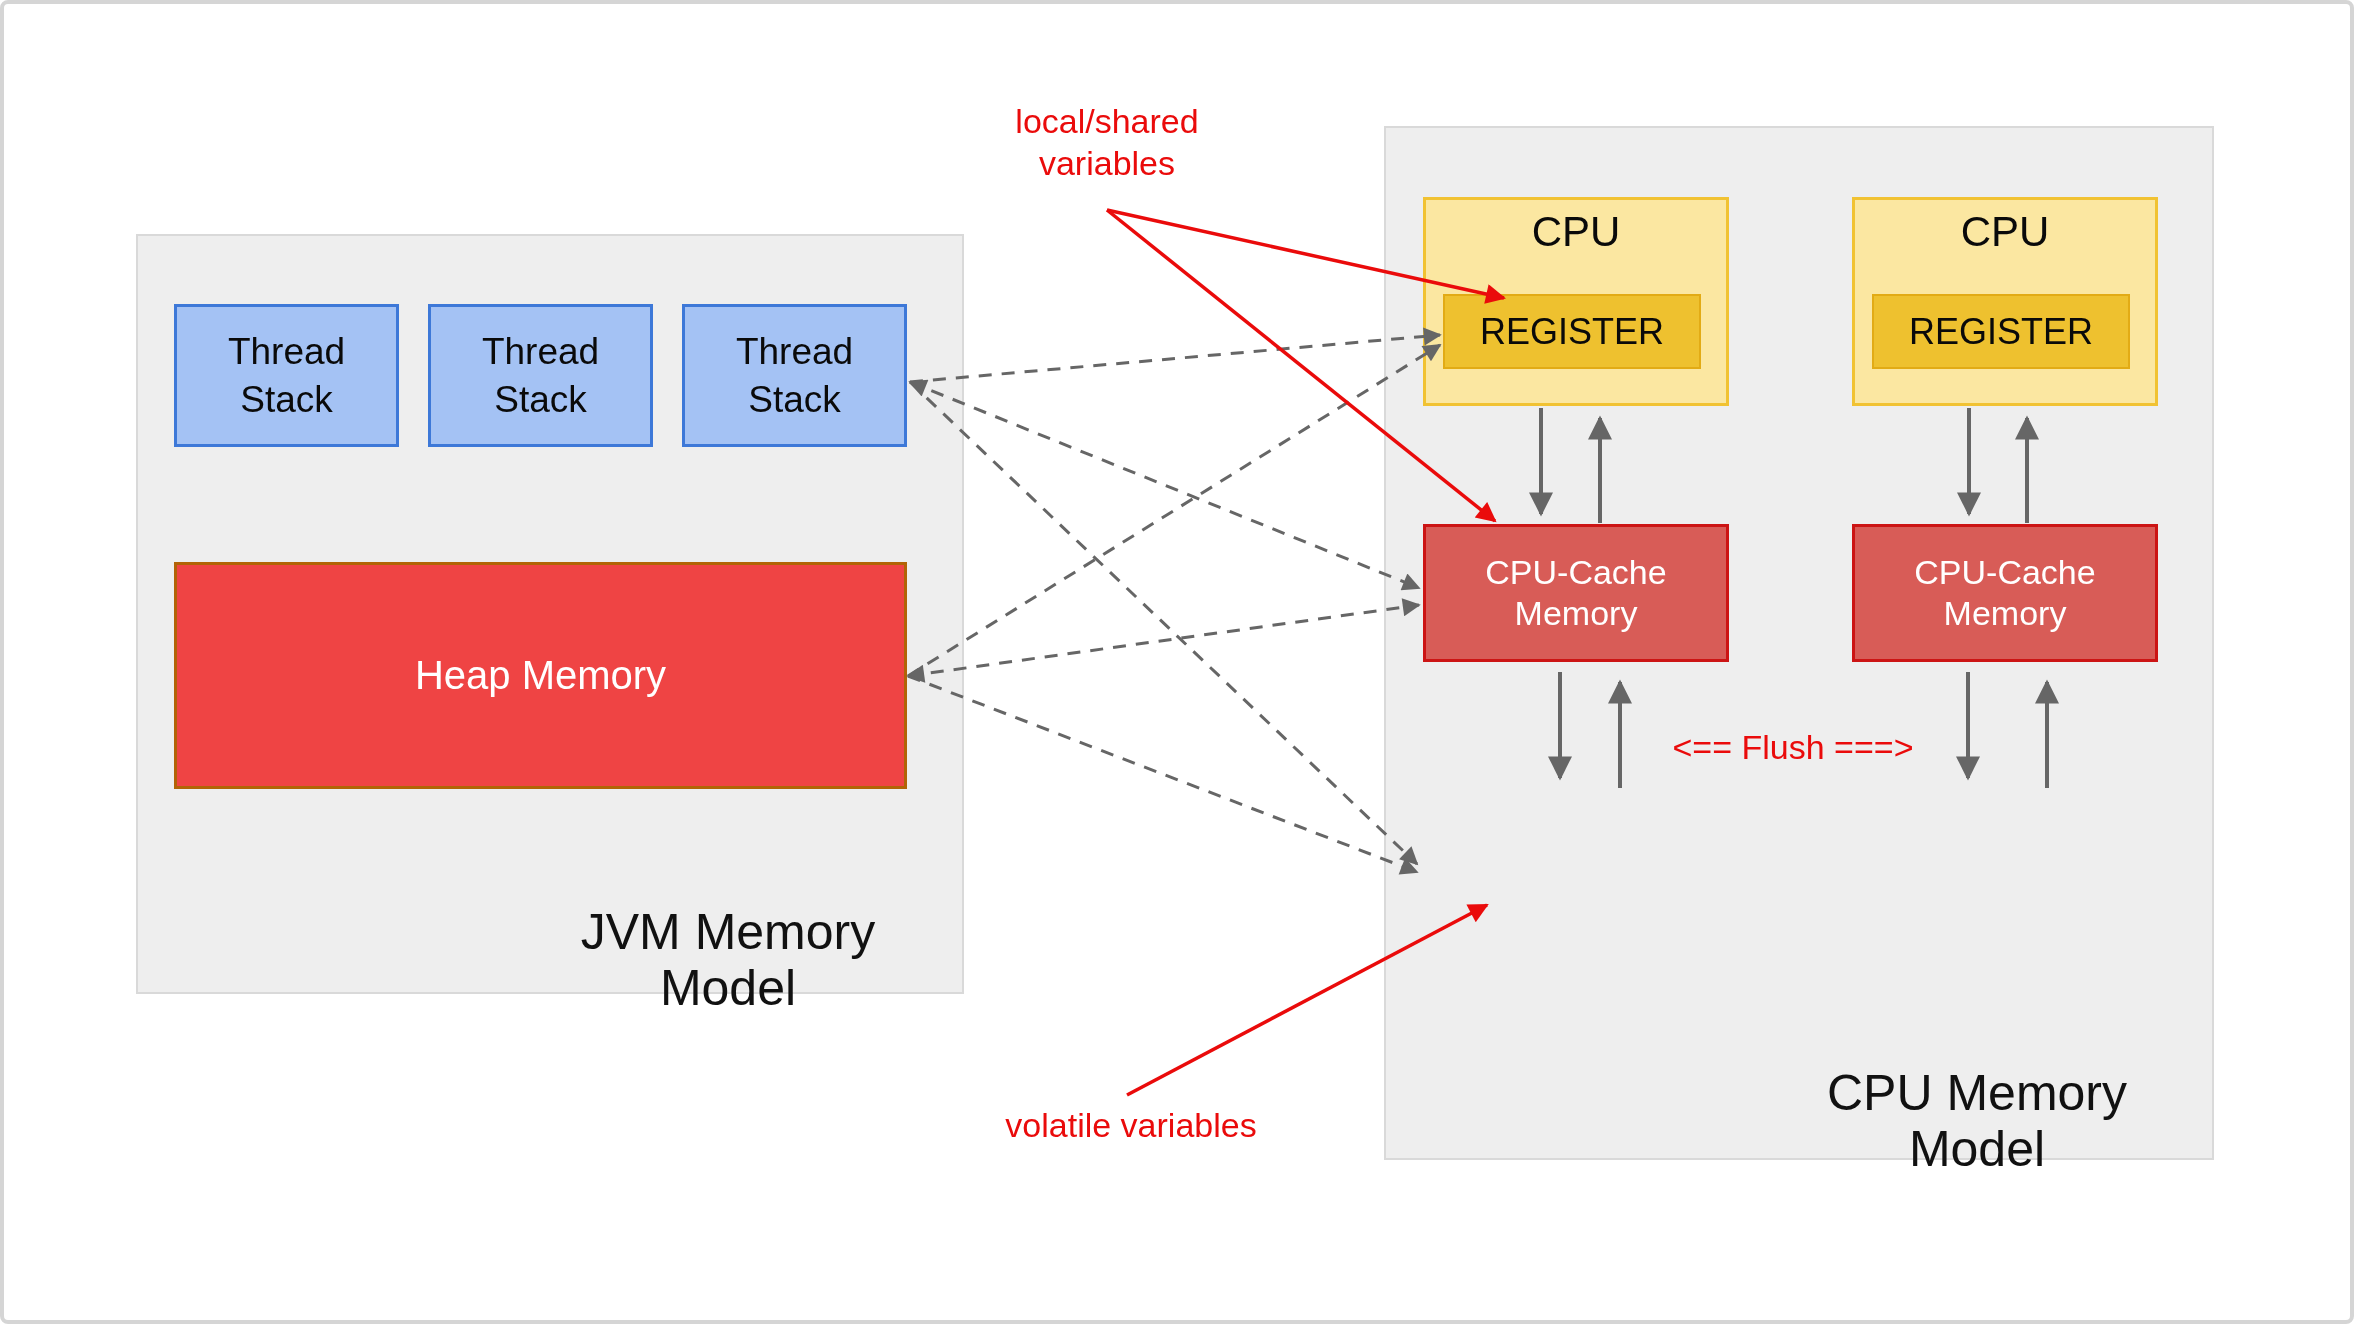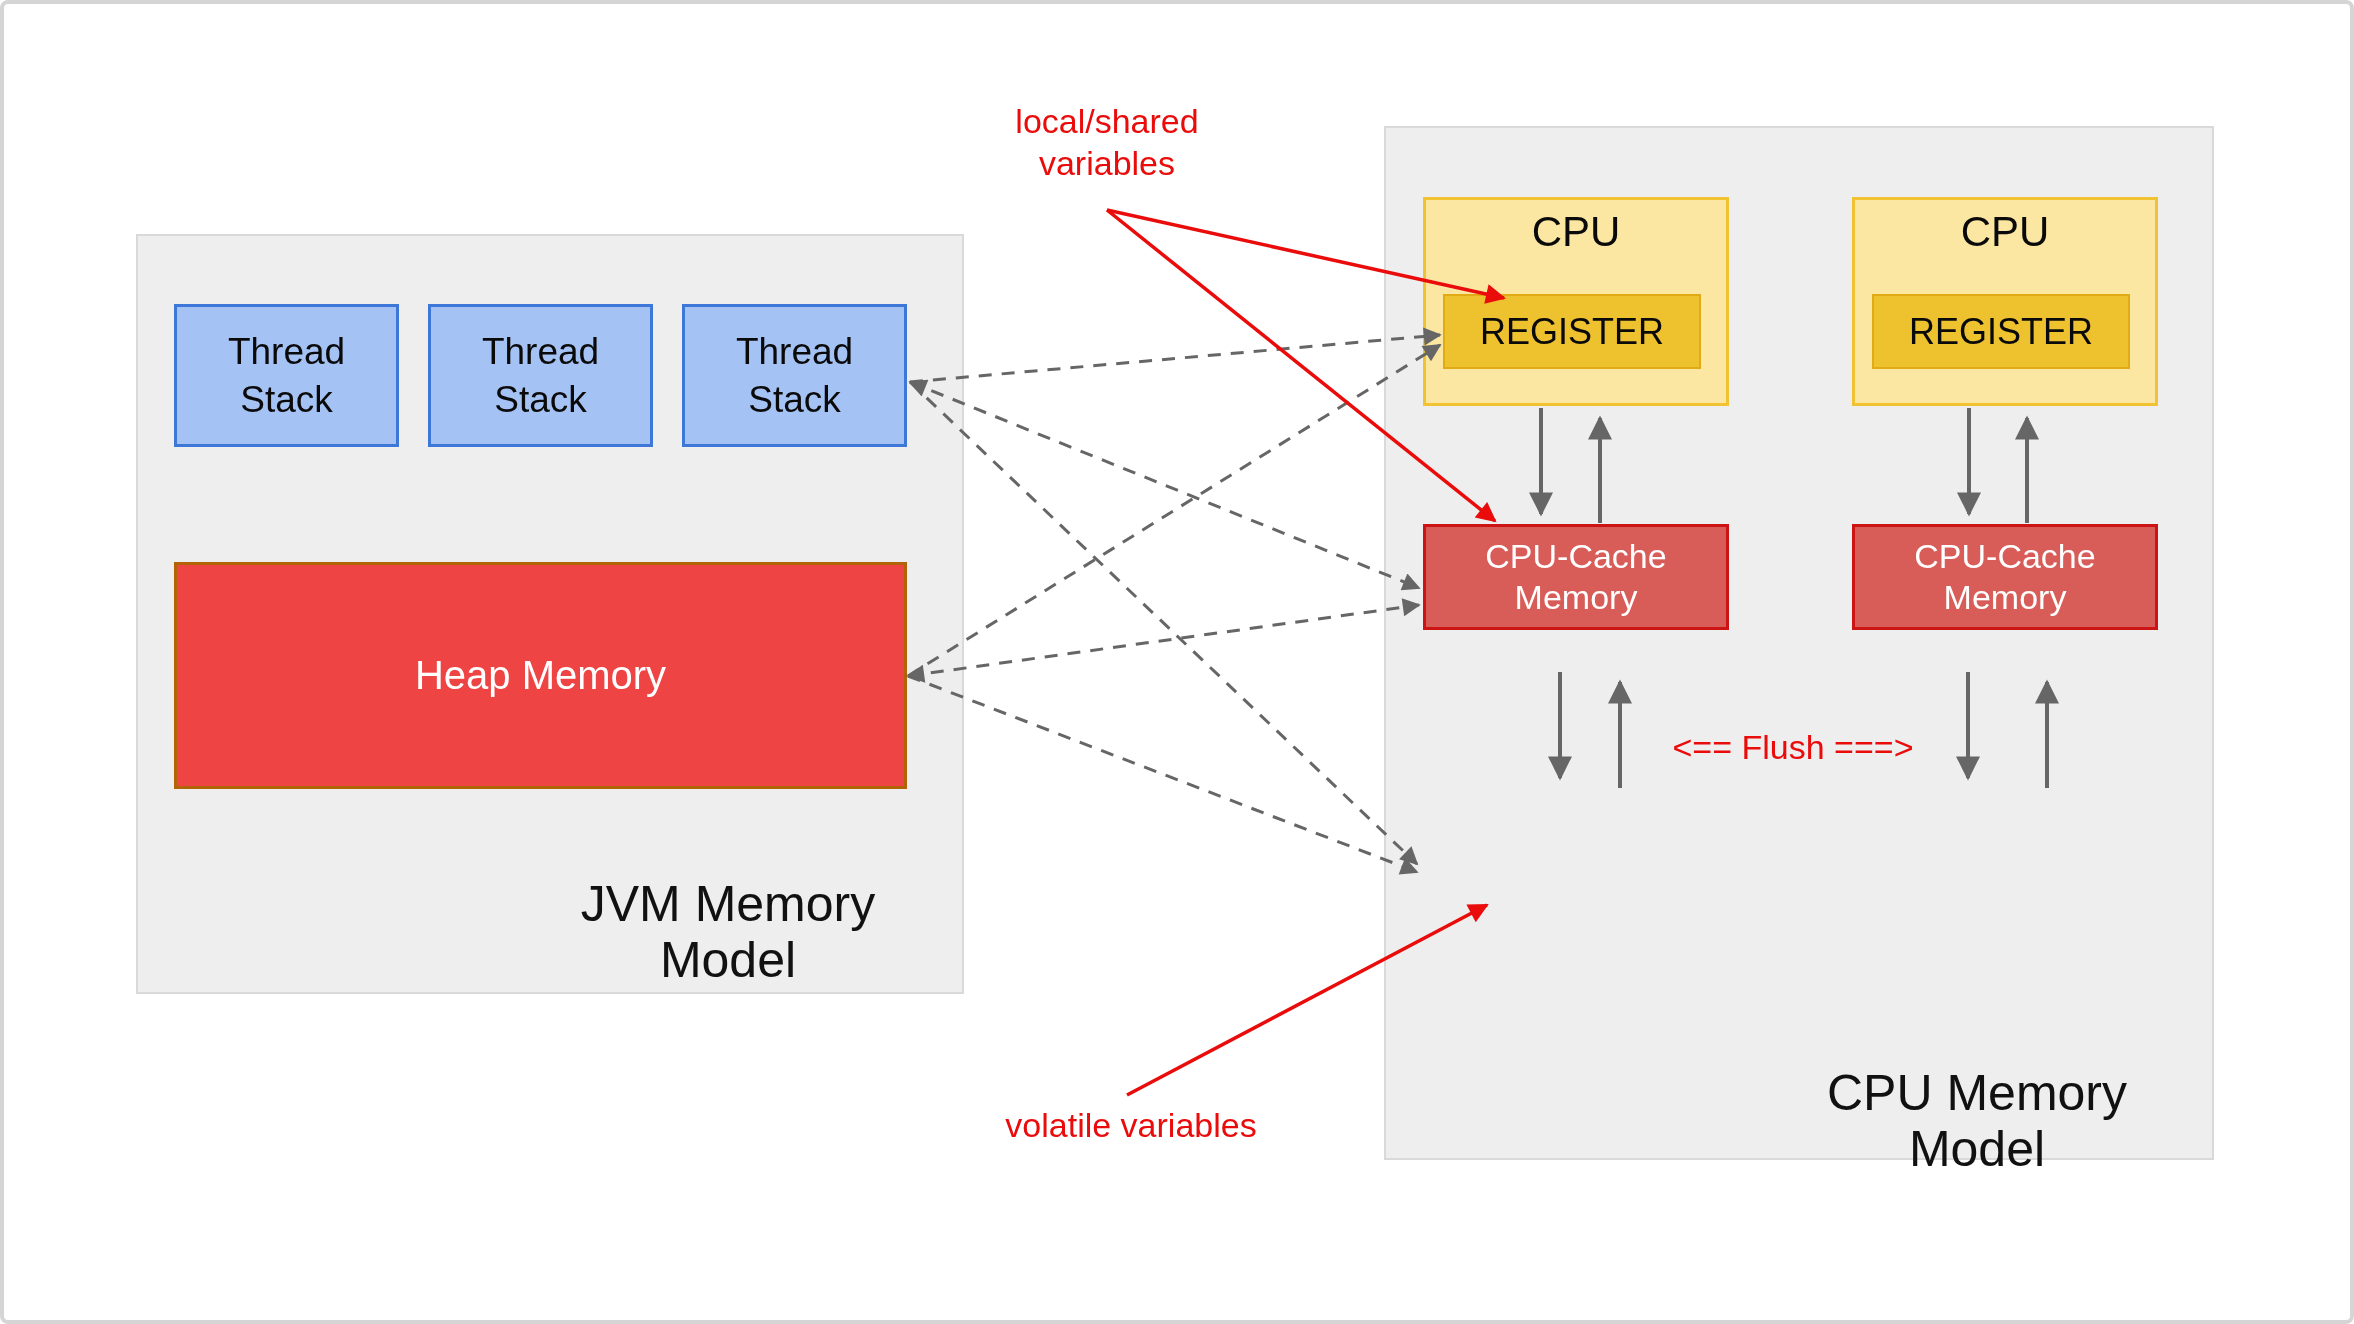--- a/index.html
+++ b/index.html
@@ -26,39 +26,39 @@
     top:193px;width:306px;height:209px;
     background:#fbe7a1;border:3px solid #f1c232;
   }
   .cpu-label{margin-top:8px;text-align:center;font-size:42px;color:#0a0a0a;}
   .register{
     top:290px;width:258px;height:75px;
     background:#eec12f;border:2px solid #e2ab15;
     font-size:36px;color:#0a0a0a;
   }
   .cache{
-    top:520px;width:306px;height:106px;
+    top:520px;width:306px;height:138px;
     background:#d85c57;border:3px solid #cc1414;
     font-size:34px;line-height:41px;color:#ffffff;
   }
   .ram{
     left:1419px;top:784px;width:733px;height:176px;
     background:#6aa84f;border:3px solid #38761d;
     font-size:42px;color:#ffffff;
   }
   .annotation{color:#ea0b0b;font-size:34px;line-height:42px;text-align:center;}
   svg.overlay{position:absolute;left:0;top:0;width:2354px;height:1324px;pointer-events:none;}
 </style>
 </head>
 <body>
 
 <div class="frame">
 
   <div class="abs section" style="left:132px;top:230px;width:828px;height:760px;"></div>
-  <div class="abs sec-title" style="left:504px;top:872px;width:440px;">JVM Memory Model</div>
+  <div class="abs sec-title" style="left:504px;top:900px;width:440px;">JVM Memory Model</div>
 
   <div class="abs thread-stack center-flex" style="left:170px;">
     <span>Thread Stack</span>
   </div>
   <div class="abs thread-stack center-flex" style="left:424px;">
     <span>Thread Stack</span>
   </div>
   <div class="abs thread-stack center-flex" style="left:678px;">
     <span>Thread Stack</span>
   </div>

